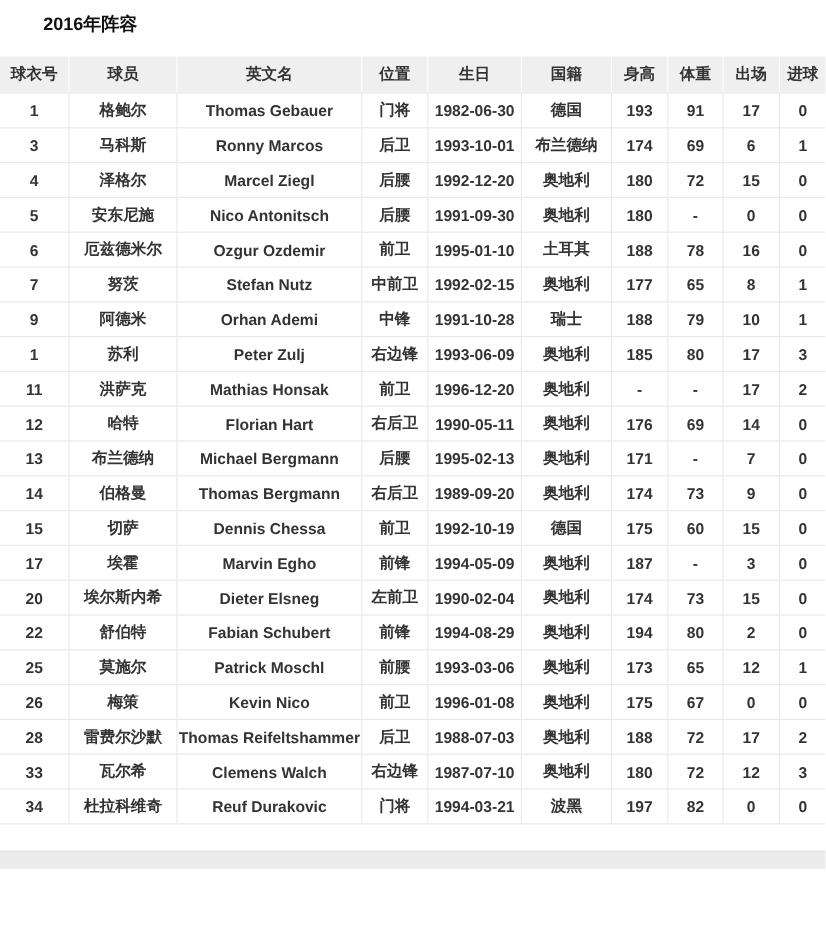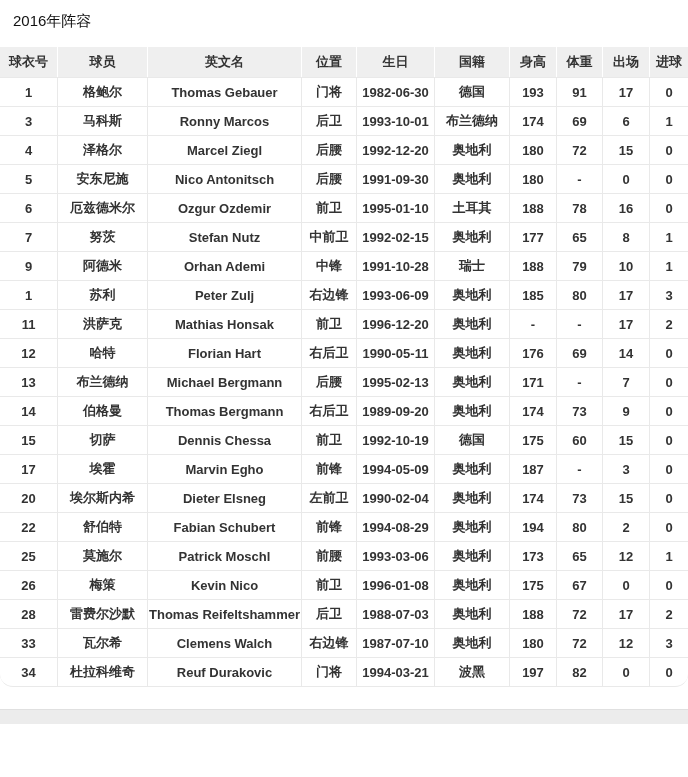--- a/index.html
+++ b/index.html
@@ -11,34 +11,33 @@
     overflow: hidden;
     font-family: "Liberation Sans", "DejaVu Sans", sans-serif;
   }
   .page {
     width: 688px;
     height: 777px;
     position: relative;
   }
   .page-title {
     margin: 0;
-    padding: 12px 0 0 13px;
+    padding: 12px 0 0 36px;
     font-size: 15px;
     line-height: 18px;
-    font-weight: normal;
+    font-weight: bold;
     color: #111111;
   }
   table.roster {
     border-collapse: separate;
     border-spacing: 0;
     table-layout: fixed;
     width: 688px;
     margin-top: 17px;
     border-bottom: 1px solid #e9e9e9;
-    border-radius: 13px;
   }
   table.roster th {
     background: #efefef;
     font-size: 13px;
     font-weight: bold;
     color: #333333;
     text-align: center;
     height: 30px;
     padding: 0;
     border-right: 1px solid #ffffff;

